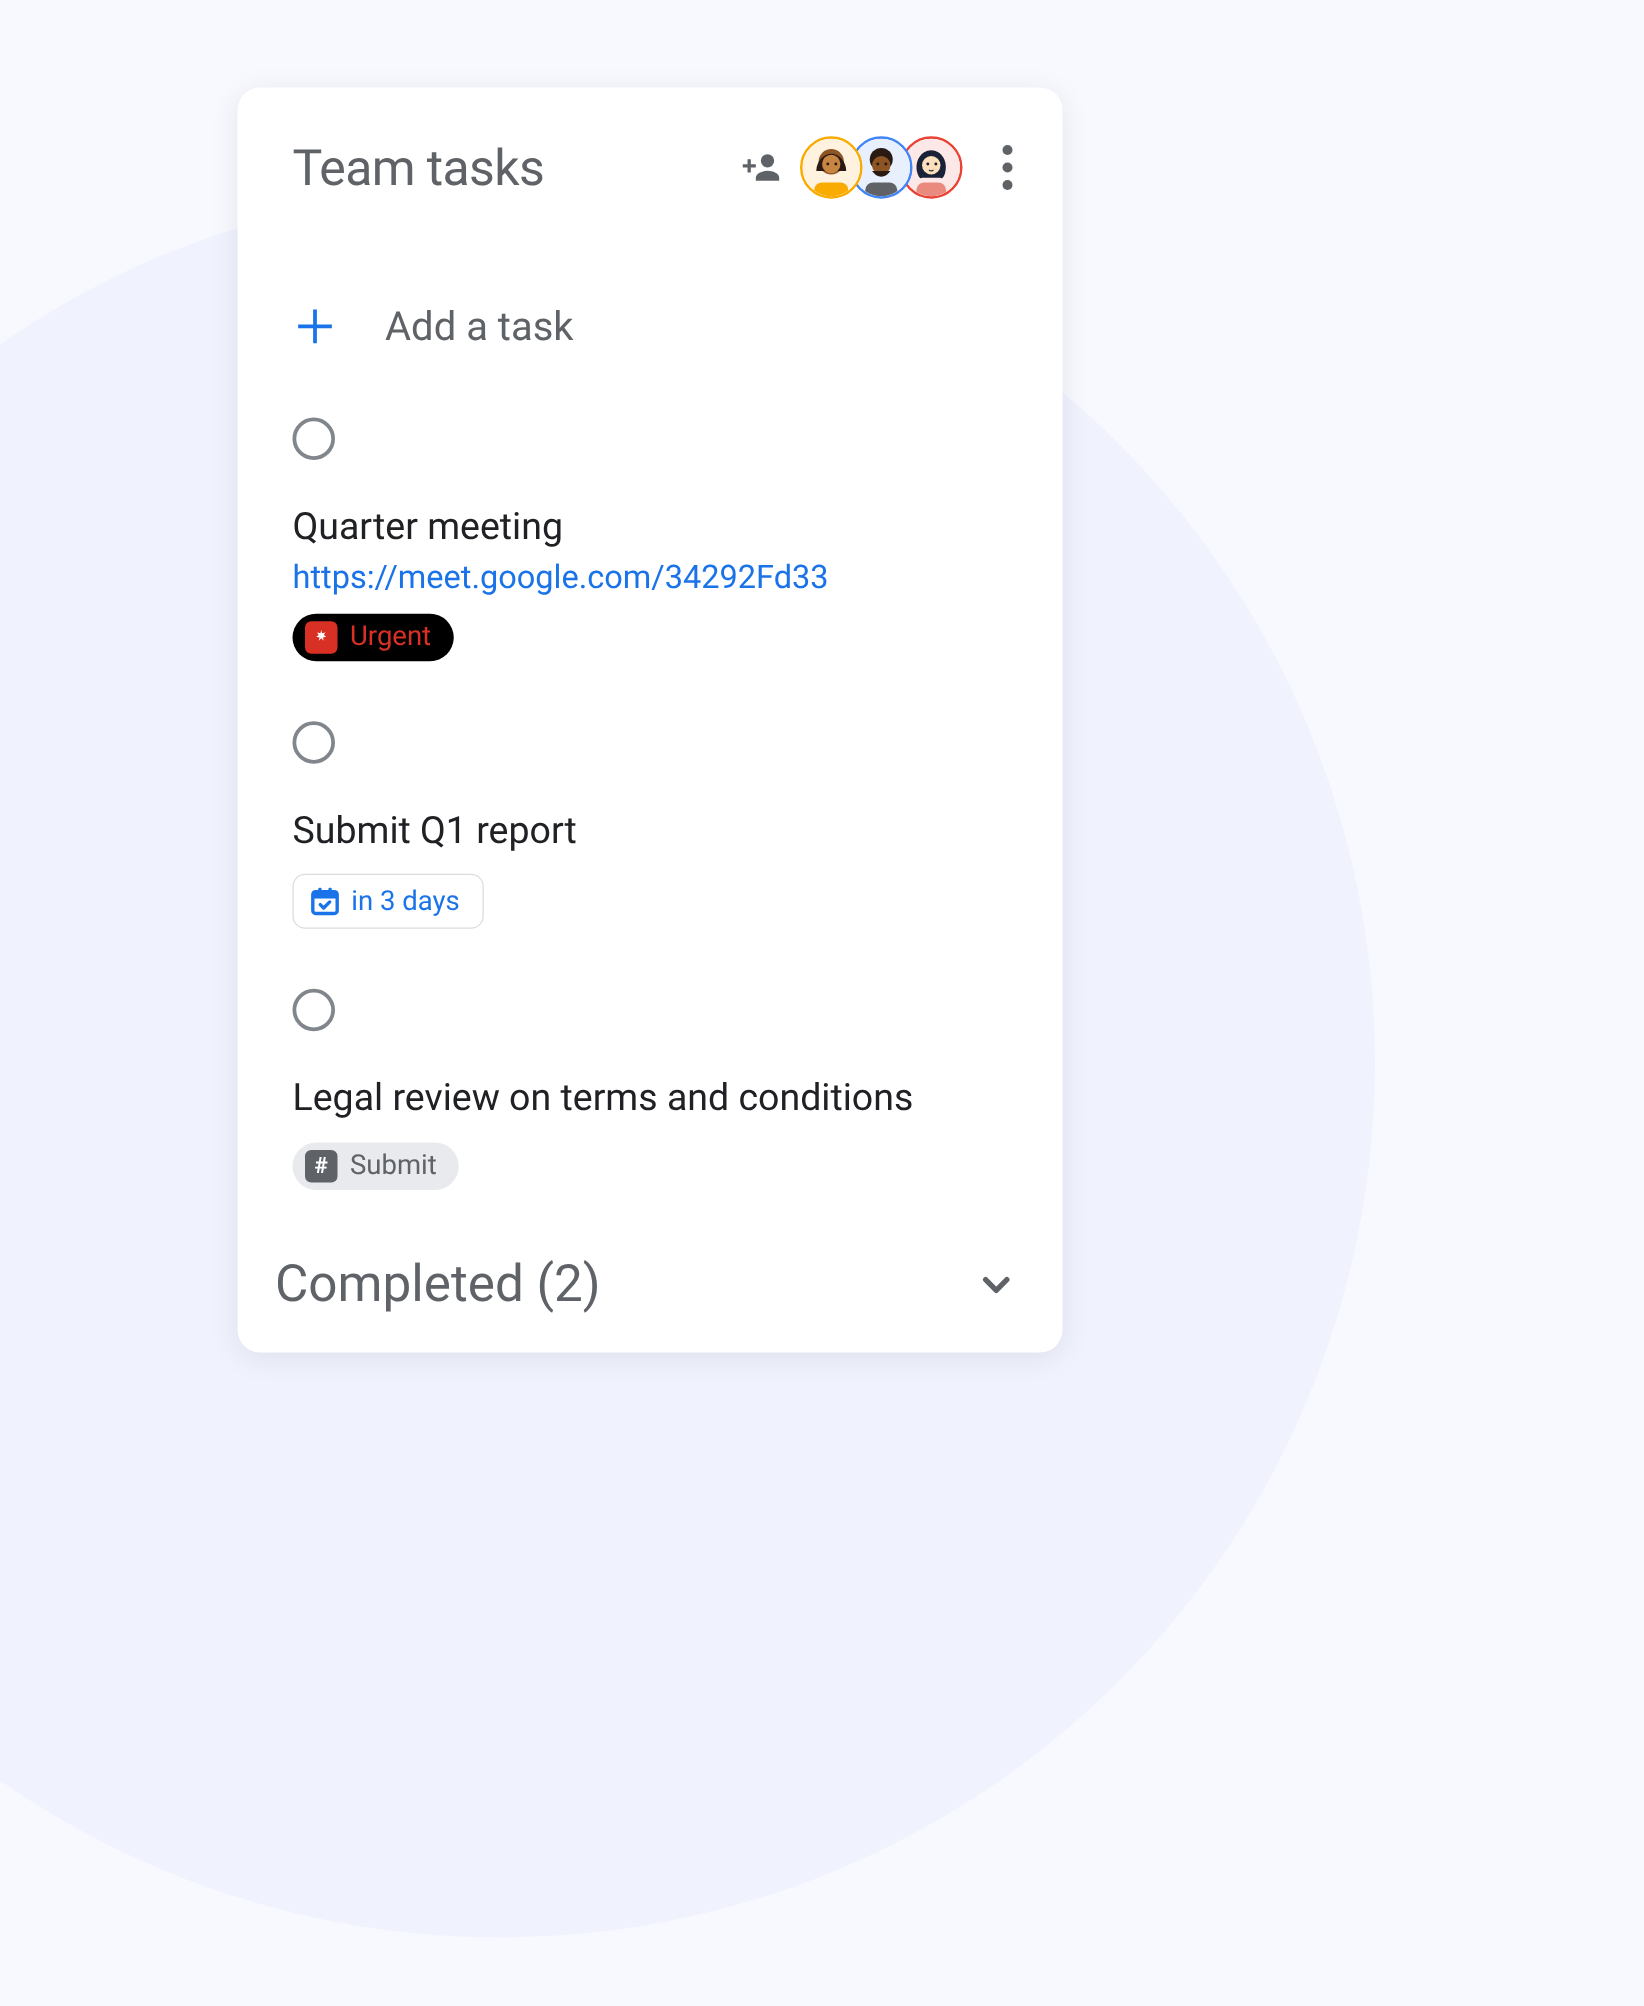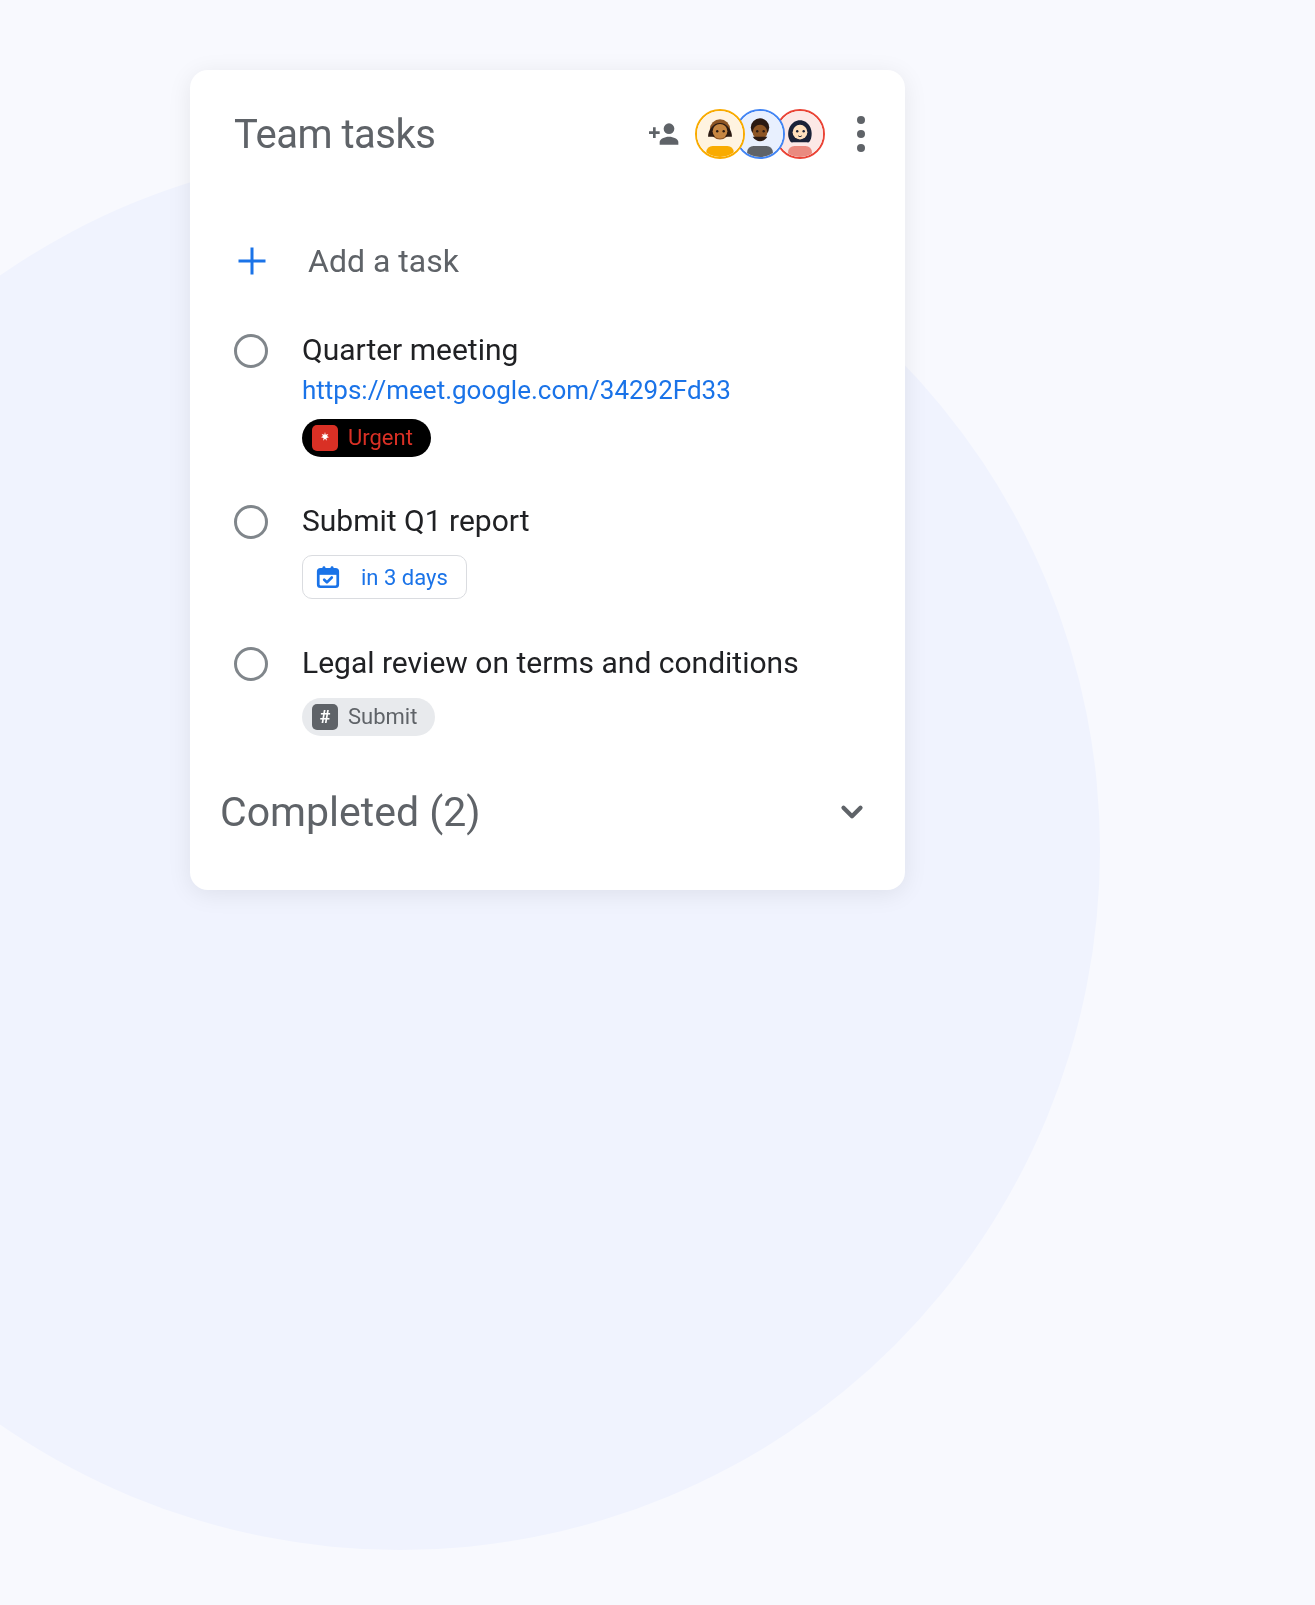--- a/index.html
+++ b/index.html
@@ -18,26 +18,26 @@
       border-radius: 50%;
       background: #f0f3fe;
       left: -300px;
       top: 150px;
       z-index: 0;
     }
     .card {
       position: absolute;
       left: 190px;
       top: 70px;
-      width: 715px;
+      width: 660px;
       background: #ffffff;
       border-radius: 18px;
       box-shadow: 0 4px 24px rgba(0,0,0,0.08);
       z-index: 1;
-      padding-bottom: 24px;
+      padding-bottom: 0;
     }
     .card-header {
       display: flex;
       align-items: center;
       padding: 38px 32px 12px 44px;
     }
     .title {
       font-size: 40px;
       font-weight: 400;
       color: #5f6368;
@@ -109,20 +109,21 @@
     .add-task-label {
       font-size: 32px;
       color: #5f6368;
       font-weight: 400;
     }
     .task-row {
       display: flex;
       align-items: flex-start;
       padding: 22px 44px 22px 44px;
       gap: 34px;
+      flex-direction: column;
     }
     .task-circle {
       width: 34px;
       height: 34px;
       border: 3px solid #80868b;
       border-radius: 50%;
       flex-shrink: 0;
       margin-top: 4px;
       cursor: pointer;
     }
@@ -166,21 +167,21 @@
       color: #5f6368;
     }
     .chip-legal .chip-icon {
       width: 26px; height: 26px; background: #5f6368; border-radius: 5px;
       display: flex; align-items: center; justify-content: center; color: white;
       font-weight: 700; font-size: 18px;
     }
     .date-chip {
       display: inline-flex;
       align-items: center;
-      gap: 20px;
+      gap: 8px;
       border: 1.5px solid #dadce0;
       border-radius: 10px;
       padding: 8px 18px 8px 12px;
       margin-top: 14px;
       font-size: 22px;
       color: #1a73e8;
     }
     .date-chip .cal-icon {
       width: 26px; height: 26px;
       color: #1a73e8;

